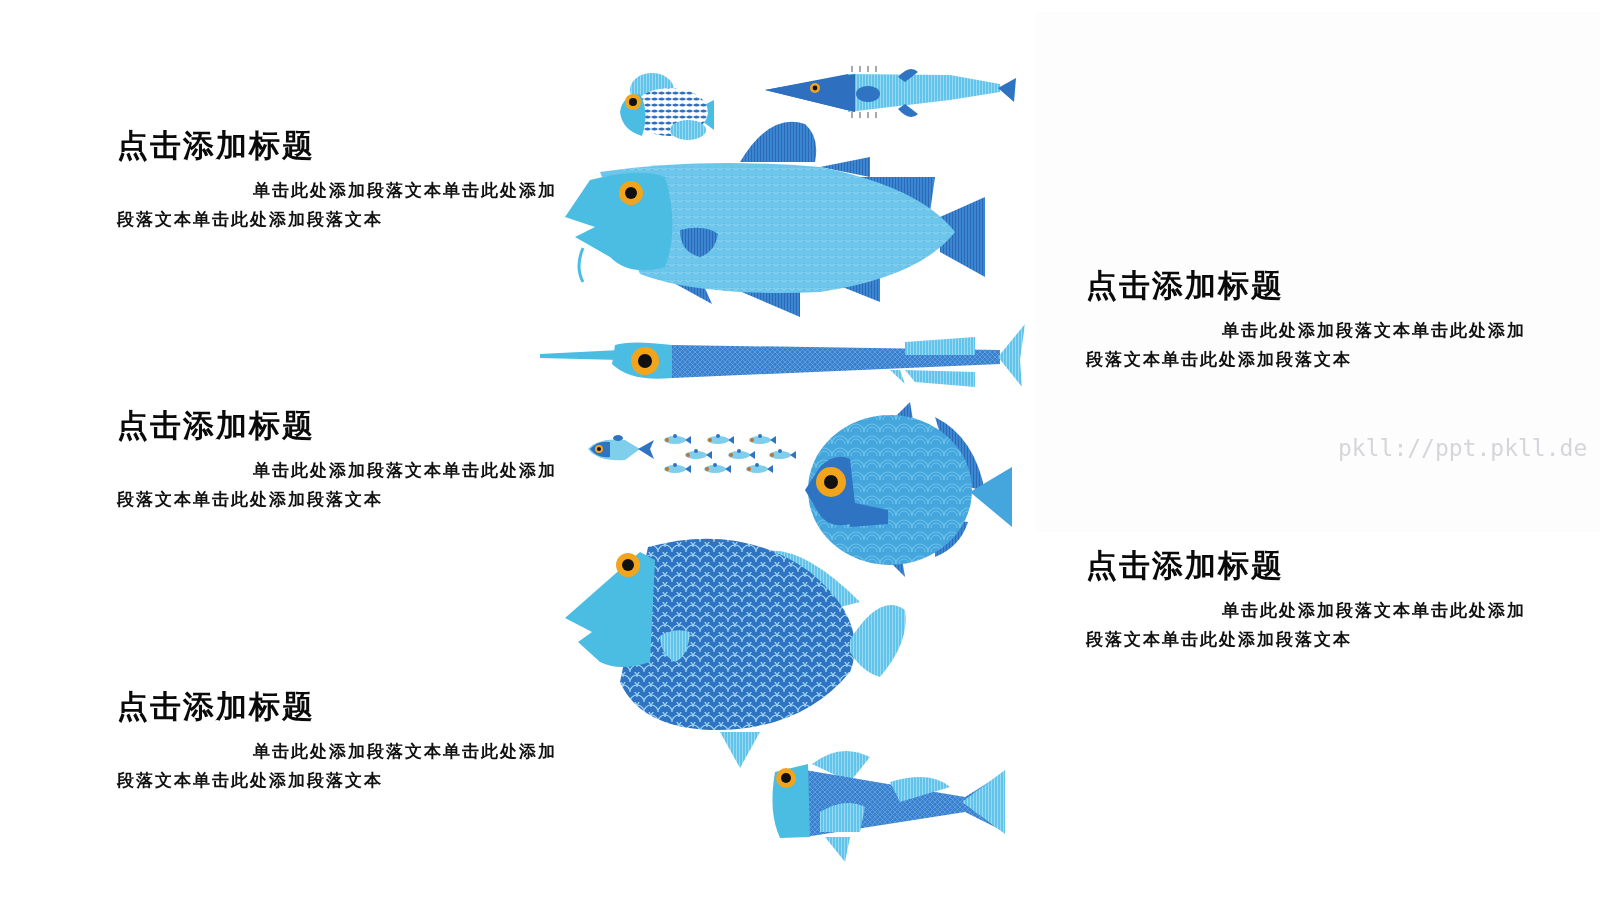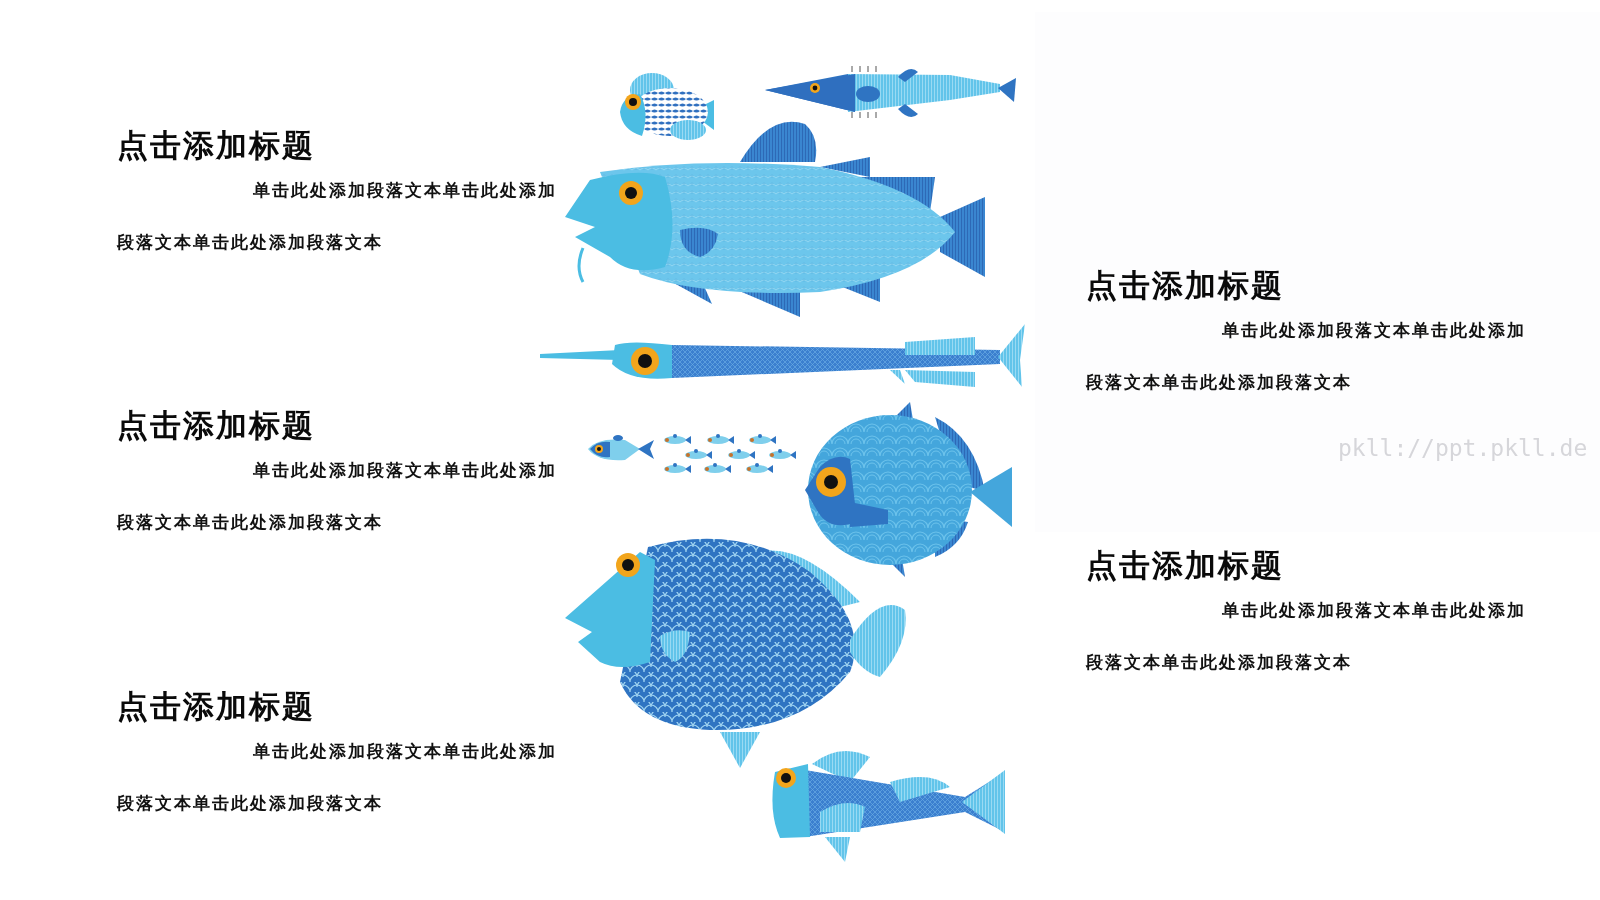--- a/index.html
+++ b/index.html
@@ -44,21 +44,21 @@
       font-family: "DejaVu Serif", serif;
       font-size: 17px;
       color: #111111;
       letter-spacing: 2px;
       white-space: nowrap;
       line-height: 24px;
       height: 24px;
       font-weight: bold;
     }
     .text-block .body-line.l1 { margin-top: 13px; text-align: right; }
-    .text-block .body-line.l2 { margin-top: 28px; }
+    .text-block .body-line.l2 { margin-top: 5px; }
 
     #tb-1 { left: 117px; top: 113px; }
     #tb-2 { left: 117px; top: 393px; }
     #tb-3 { left: 117px; top: 674px; }
     #tb-4 { left: 1086px; top: 253px; }
     #tb-5 { left: 1086px; top: 533px; }
 
     .watermark {
       position: absolute;
       left: 1338px; top: 423px;

